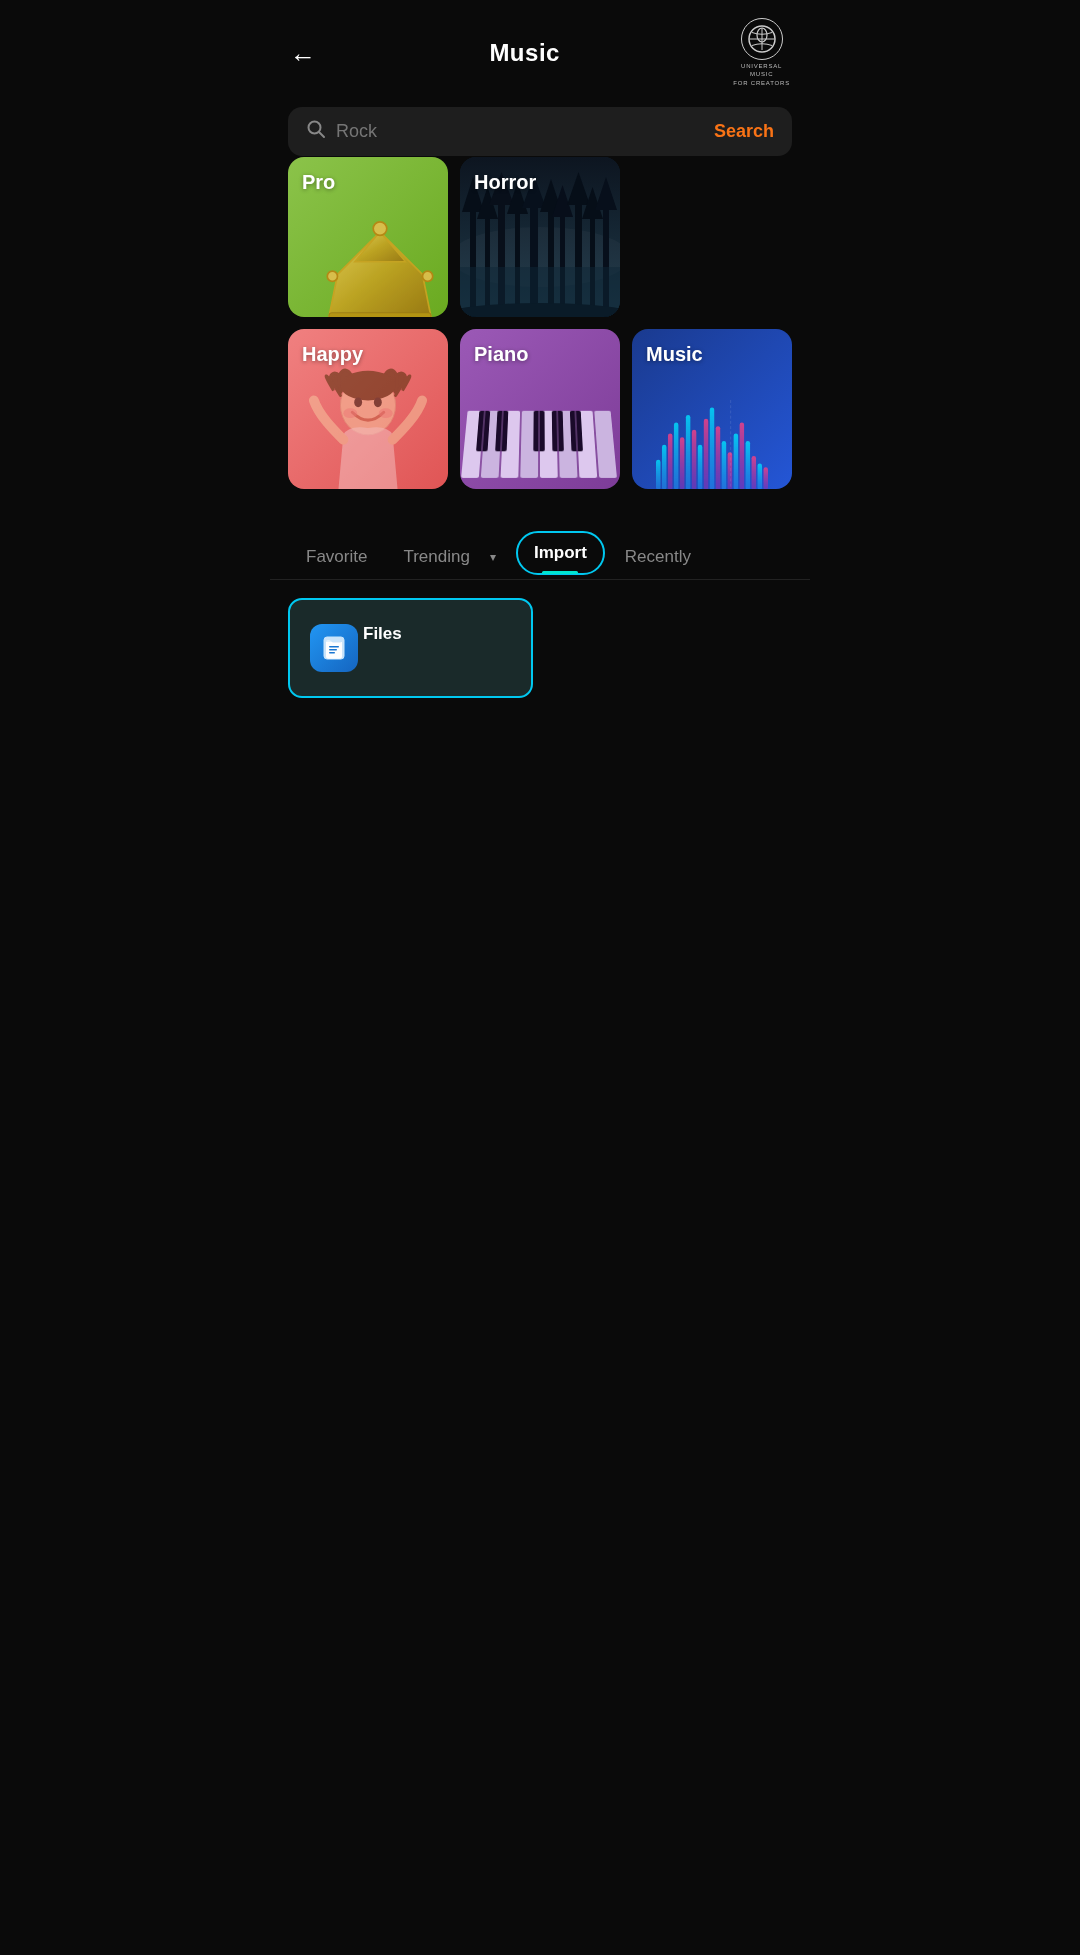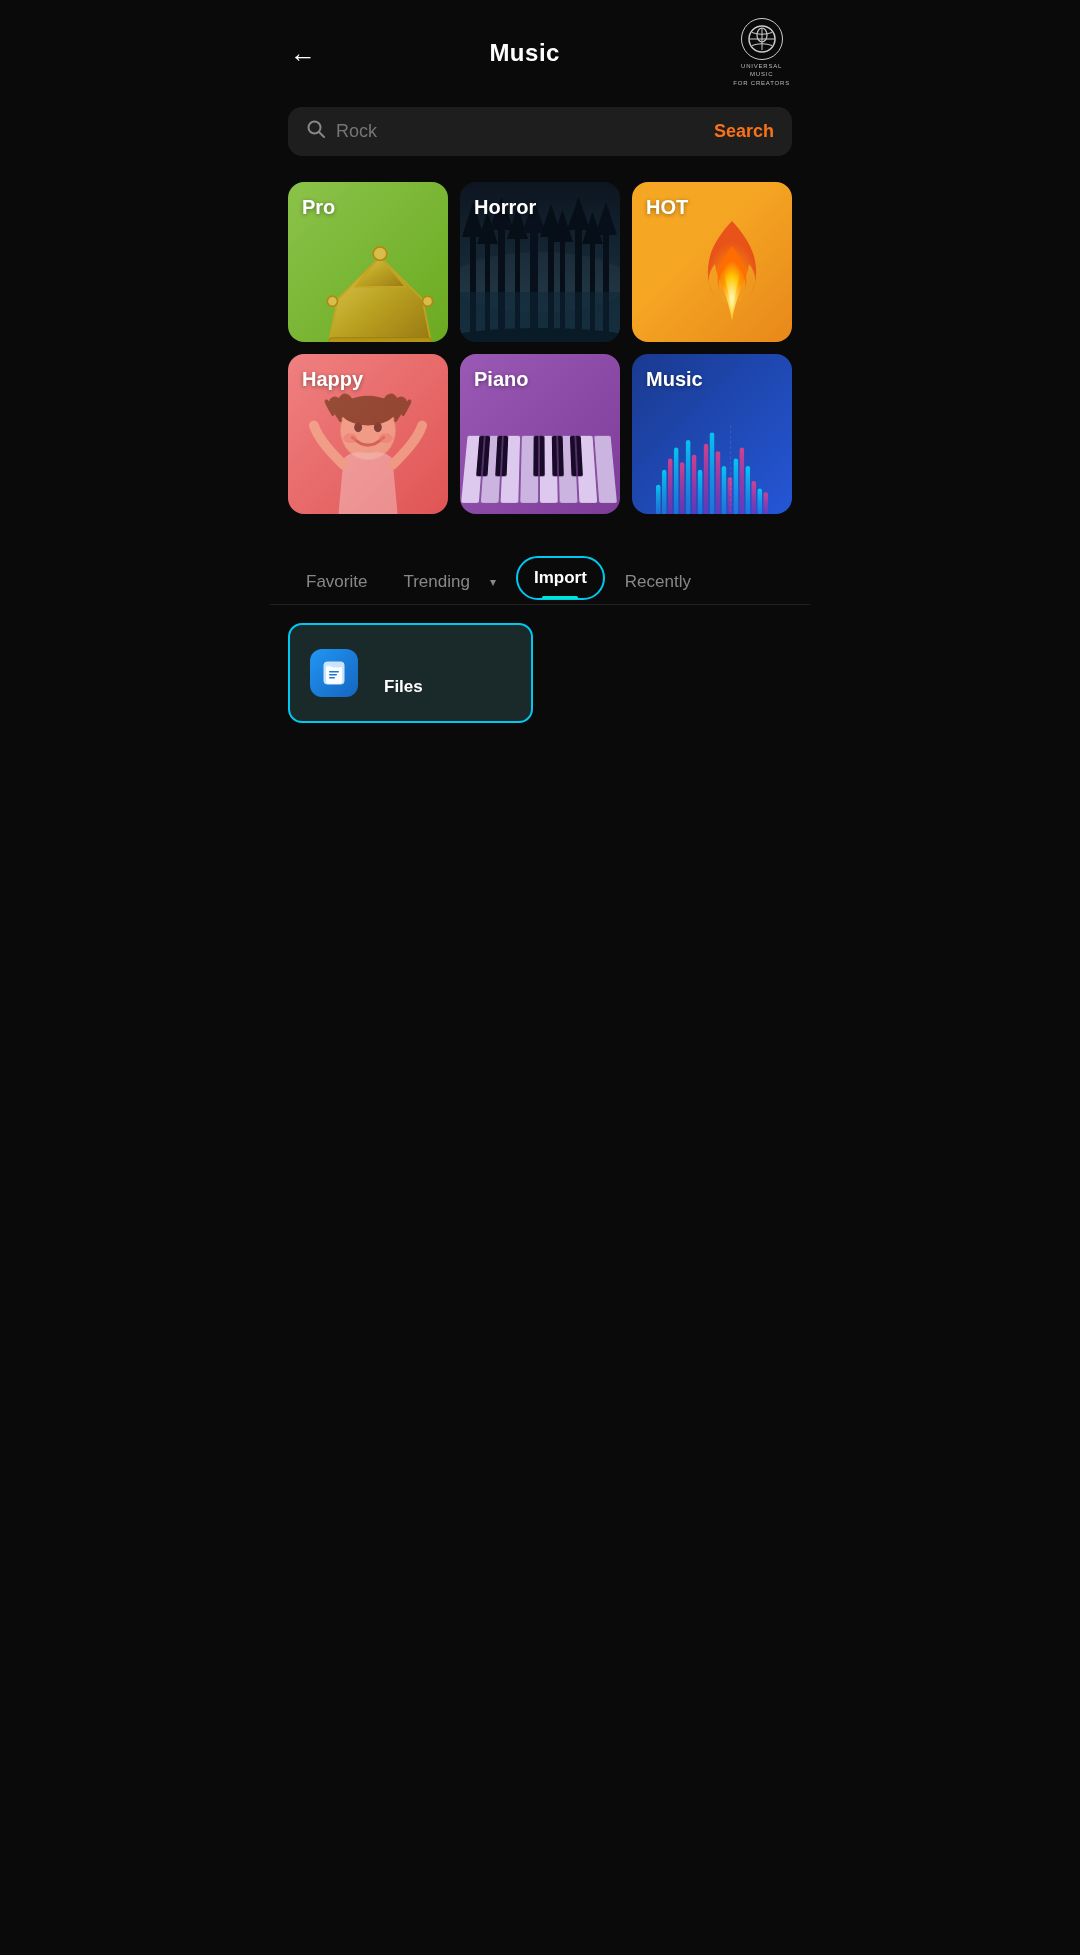--- a/index.html
+++ b/index.html
@@ -53,21 +53,21 @@
       margin-bottom: 2px;
       position: relative;
     }
 
     
     .search-bar {
       display: flex;
       align-items: center;
       background: #1e1e1e;
       border-radius: 14px;
-      margin: 10px 18px 26px;
+      margin: 10px 18px 1px;
       padding: 12px 18px;
     }
     .search-icon-wrap {
       color: #888;
       font-size: 18px;
       margin-right: 10px;
     }
     .search-input {
       flex: 1;
       background: transparent;
@@ -239,22 +239,22 @@
       padding: 18px;
       display: grid;
       grid-template-columns: 1fr 1fr;
       gap: 14px;
     }
     .import-card {
       background: #1e1e1e;
       border-radius: 14px;
       padding: 24px 20px;
       display: flex;
-      align-items: flex-end;
-      gap: 26px;
+      align-items: flex-start;
+      gap: 5px;
       cursor: pointer;
     }
     .import-card.selected {
       border: 2px solid #00c8f0;
       background: #1a2a2a;
     }
     .import-icon {
       width: 48px;
       height: 48px;
       border-radius: 12px;
@@ -369,43 +369,20 @@
         <polygon points="132.5,30 122,62 143,62" fill="#060e18"></polygon>
         <rect x="143" y="50" width="6" height="110" fill="#070f1b" rx="2"></rect>
         <polygon points="146,20 135,53 157,53" fill="#070f1b"></polygon>
 
         <ellipse cx="80" cy="158" rx="95" ry="12" fill="#06101a"></ellipse>
 
         <rect x="0" y="110" width="160" height="50" fill="#0d2535" opacity="0.5"></rect>
       </svg>
     </div>
 
-    <div class="genre-card card-hot">
-      <span class="genre-card-label">HOT</span>
-      <div class="flame-container">
-        <svg viewBox="0 0 90 110" xmlns="http://www.w3.org/2000/svg" style="width:90px;height:110px;">
-          <defs>
-            <radialGradient id="flameOuter" cx="50%" cy="80%" r="60%">
-              <stop offset="0%" style="stop-color:#fff176;stop-opacity:1"></stop>
-              <stop offset="40%" style="stop-color:#ff9800;stop-opacity:1"></stop>
-              <stop offset="100%" style="stop-color:#e64a19;stop-opacity:0.9"></stop>
-            </radialGradient>
-            <radialGradient id="flameInner" cx="50%" cy="70%" r="50%">
-              <stop offset="0%" style="stop-color:#fff9c4;stop-opacity:1"></stop>
-              <stop offset="60%" style="stop-color:#ffcc02;stop-opacity:1"></stop>
-              <stop offset="100%" style="stop-color:#ff6d00;stop-opacity:1"></stop>
-            </radialGradient>
-          </defs>
-
-          <path d="M45,5 C45,5 65,25 68,45 C72,65 65,80 55,88 C70,75 72,60 62,48 C60,65 50,75 45,105 C40,75 30,65 28,48 C18,60 20,75 35,88 C25,80 18,65 22,45 C25,25 45,5 45,5Z" fill="url(#flameOuter)"></path>
-
-          <path d="M45,30 C45,30 58,45 59,58 C61,70 55,80 50,88 C60,75 60,63 54,55 C52,65 48,72 45,105 C42,72 38,65 36,55 C30,63 30,75 40,88 C35,80 29,70 31,58 C32,45 45,30 45,30Z" fill="url(#flameInner)" opacity="0.9"></path>
-        </svg>
-      </div>
-    </div>
   </div>
 
   <div class="grid-row">
 
     <div class="genre-card card-happy">
       <span class="genre-card-label">Happy</span>
       <div class="happy-person">
         <svg viewBox="0 0 120 130" xmlns="http://www.w3.org/2000/svg" style="width:100%;height:100%;opacity:0.75">
 
           <ellipse cx="60" cy="45" rx="28" ry="30" fill="#f8c8a0" stroke="#e0a080" stroke-width="1"></ellipse>

